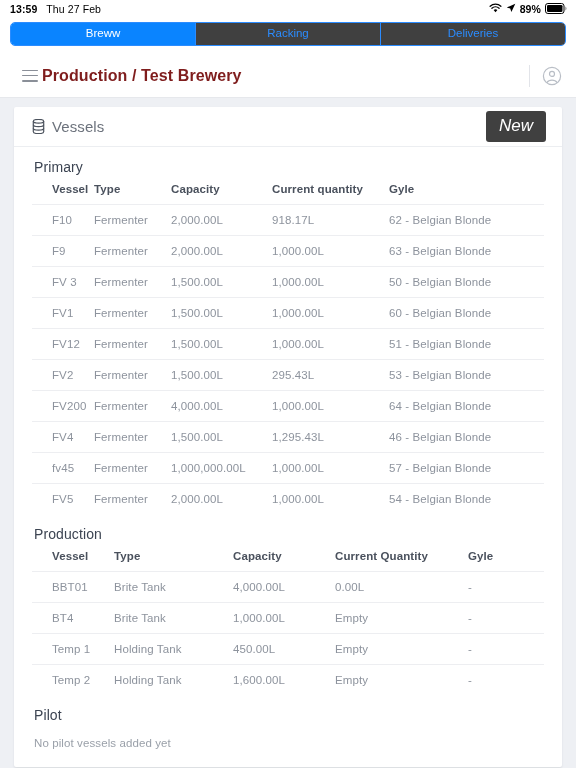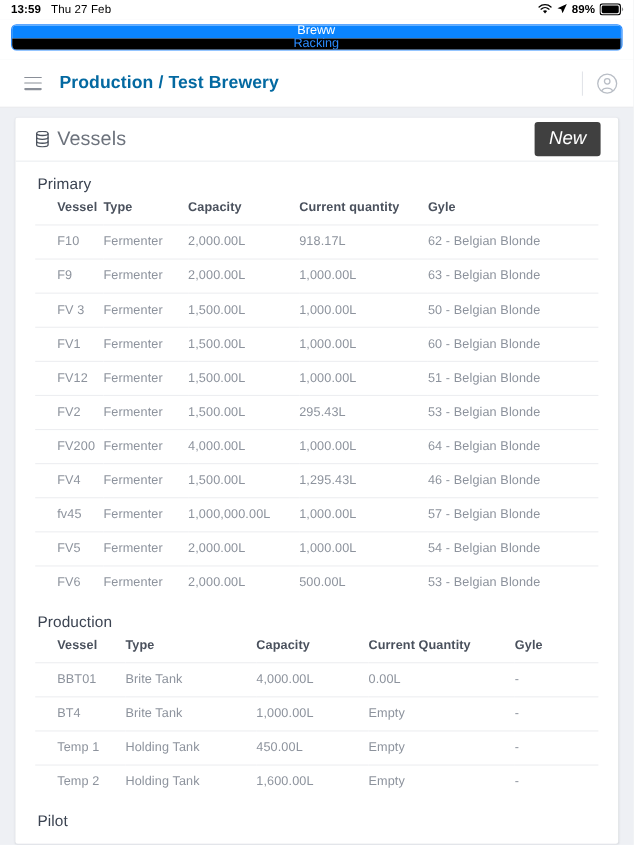--- a/index.html
+++ b/index.html
@@ -31,29 +31,28 @@
     background: #ffffff;
     padding: 4px 10px 8px 10px;
   }
   .segmented {
     display: flex;
     height: 24px;
     border: 1px solid #2b8cff;
     border-radius: 5px;
     overflow: hidden;
     background: #fff;
-    flex-direction: column;
   }
   .seg {
     flex: 1 1 0;
     display: flex; align-items: center; justify-content: center;
     font-size: 11.5px;
     color: #2b8cff;
     border-right: 1px solid #2b8cff;
-    background: #000000;
+    background: #404040;
     cursor: pointer;
     line-height: 1;
   }
   .seg:last-child { border-right: none; }
   .seg.active { background: #0a84ff; color: #ffffff; }
 
   
   .appbar {
     height: 44px;
     background: #ffffff;
@@ -61,22 +60,22 @@
     padding: 0 14px 0 22px;
     border-bottom: 1px solid #e6e8ec;
   }
   .hamburger {
     width: 16px; height: 12px;
     display: flex; flex-direction: column; justify-content: space-between;
     cursor: pointer; flex: none;
   }
   .hamburger i { display: block; height: 1.6px; background: #8a8f98; border-radius: 1px; }
   .apptitle {
-    margin-left: 16px;
-    font-size: 16px; font-weight: bold; color: #0369a1;
+    margin-left: 4px;
+    font-size: 16px; font-weight: bold; color: #7f1d1d;
     letter-spacing: .1px;
     white-space: nowrap;
   }
   .appbar-right { margin-left: auto; display: flex; align-items: center; gap: 12px; }
   .vdivider { width: 1px; height: 22px; background: #e2e4e9; }
   .avatar { width: 20px; height: 20px; cursor: pointer; }
 
   
   .page { padding: 9px 14px 0 14px; height: calc(768px - 18px - 36px - 45px); }
   .card {
@@ -87,21 +86,21 @@
     overflow: hidden;
   }
   .card-head {
     height: 40px;
     display: flex; align-items: center;
     padding: 0 16px 0 18px;
     border-bottom: 1px solid #eceef1;
   }
   .card-head .ico { margin-right: 7px; display: flex; align-items: center; }
   .card-title {
-    font-size: 18px; color: #6c727c; letter-spacing: .1px;
+    font-size: 15px; color: #6c727c; letter-spacing: .1px;
   }
   .btn-new {
     margin-left: auto;
     background: #404040;
     color: #ffffff;
     font-size: 17px;
     border: none; border-radius: 3px;
     padding: 5px 13px;
     cursor: pointer;
     line-height: 1.2;
@@ -313,27 +312,20 @@
               <td>1,000.00L</td>
               <td>57 - Belgian Blonde</td>
             </tr>
             <tr>
               <td>FV5</td>
               <td>Fermenter</td>
               <td>2,000.00L</td>
               <td>1,000.00L</td>
               <td>54 - Belgian Blonde</td>
             </tr>
-            <tr>
-              <td>FV6</td>
-              <td>Fermenter</td>
-              <td>2,000.00L</td>
-              <td>500.00L</td>
-              <td>53 - Belgian Blonde</td>
-            </tr>
           </tbody>
       </table>
 
       <div class="section-title">Production</div>
       <table class="tbl-secondary">
         <colgroup>
             <col class="c0">
             <col class="c1">
             <col class="c2">
             <col class="c3">

